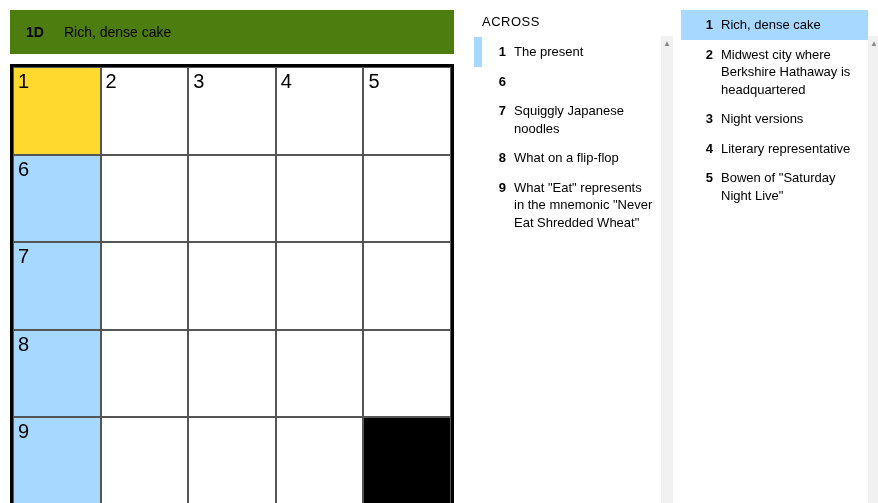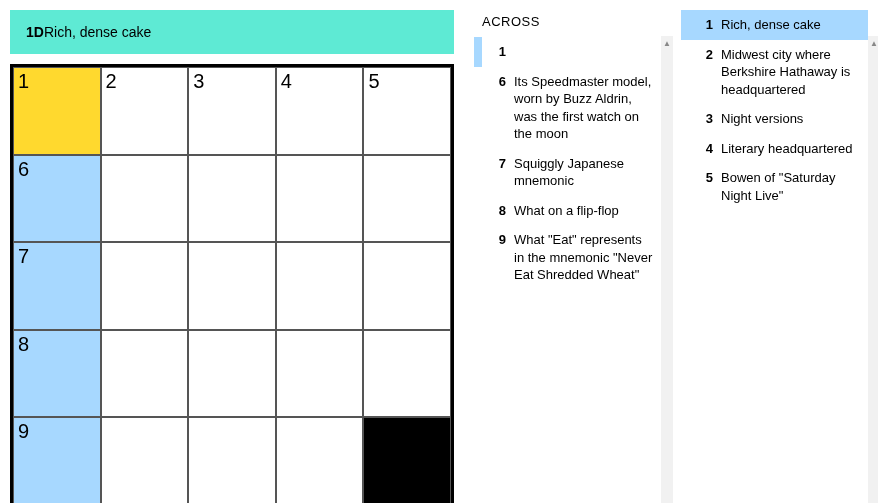--- a/index.html
+++ b/index.html
@@ -3,24 +3,25 @@
 <meta charset="utf-8">
 <style>
   * { box-sizing: border-box; margin: 0; padding: 0; }
   body { font-family: Arial, Helvetica, sans-serif; background: #fff; width: 878px; height: 503px; position: relative; }
   
   .main { display: flex; gap: 20px; padding: 10px; }
   
   .left-panel { width: 450px; }
   
   .clue-bar {
-    background: #5eead4;
+    background: #4d7c0f;
     padding: 14px 16px;
     display: flex;
     align-items: center;
+    gap: 20px;
     margin-bottom: 10px;
   }
   .clue-bar .num { font-weight: bold; font-size: 14px; }
   .clue-bar .txt { font-size: 14px; }
   
   .grid {
     border: 3px solid #000;
     display: grid;
     grid-template-columns: repeat(5, 1fr);
     grid-template-rows: repeat(5, 1fr);
@@ -150,28 +151,28 @@
         <div class="cell"></div>
         <div class="cell black"></div>
       </div>
   </div>
 
   <div class="clue-col">
     <h3>ACROSS</h3>
     <ul class="clue-list" id="across-list">
         <li class="clue-item hl-blue">
           <span class="cn">1</span>
+          <span class="ct">The present</span>
         </li>
         <li class="clue-item">
           <span class="cn">6</span>
-          <span class="ct">Its Speedmaster model, worn by Buzz Aldrin, was the first watch on the moon</span>
         </li>
         <li class="clue-item">
           <span class="cn">7</span>
-          <span class="ct">Squiggly Japanese mnemonic</span>
+          <span class="ct">Squiggly Japanese noodles</span>
         </li>
         <li class="clue-item">
           <span class="cn">8</span>
           <span class="ct">What on a flip-flop</span>
         </li>
         <li class="clue-item">
           <span class="cn">9</span>
           <span class="ct">What "Eat" represents in the mnemonic "Never Eat Shredded Wheat"</span>
         </li>
       </ul>
@@ -189,21 +190,21 @@
         <li class="clue-item">
           <span class="cn">2</span>
           <span class="ct">Midwest city where Berkshire Hathaway is headquartered</span>
         </li>
         <li class="clue-item">
           <span class="cn">3</span>
           <span class="ct">Night versions</span>
         </li>
         <li class="clue-item">
           <span class="cn">4</span>
-          <span class="ct">Literary headquartered</span>
+          <span class="ct">Literary representative</span>
         </li>
         <li class="clue-item">
           <span class="cn">5</span>
           <span class="ct">Bowen of "Saturday Night Live"</span>
         </li>
       </ul>
     <div class="scrollbar-track">
       <div class="scrollbar-btn">▲</div>
     </div>
   </div>

